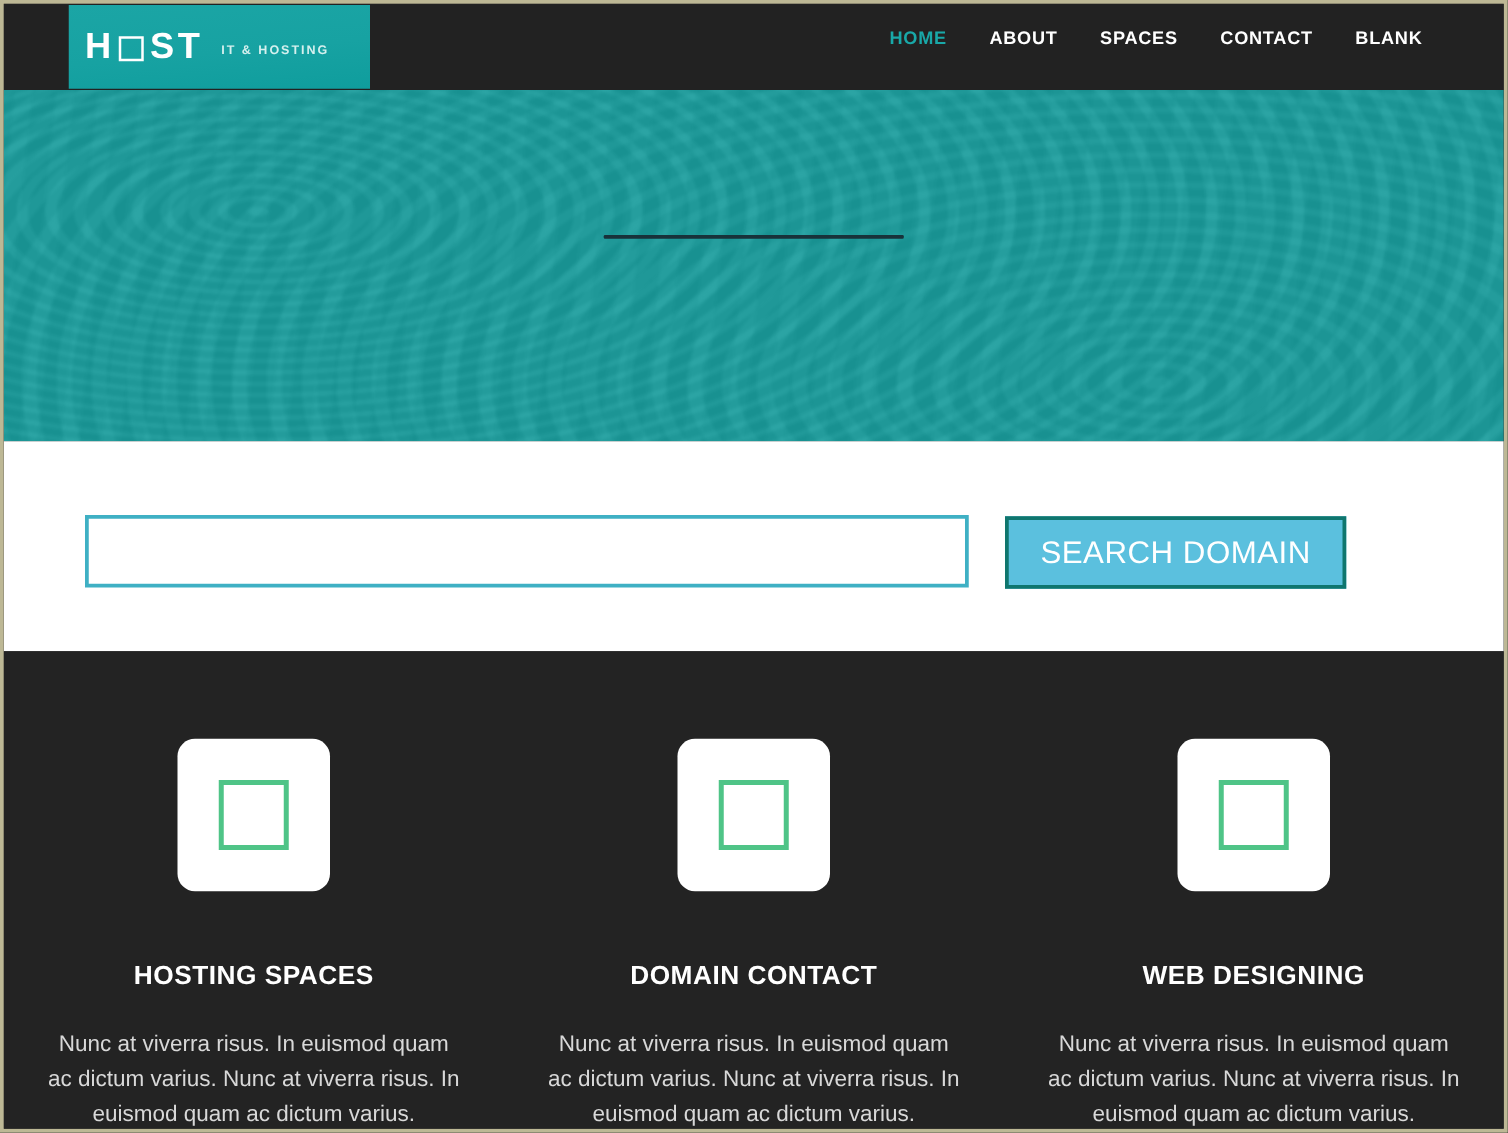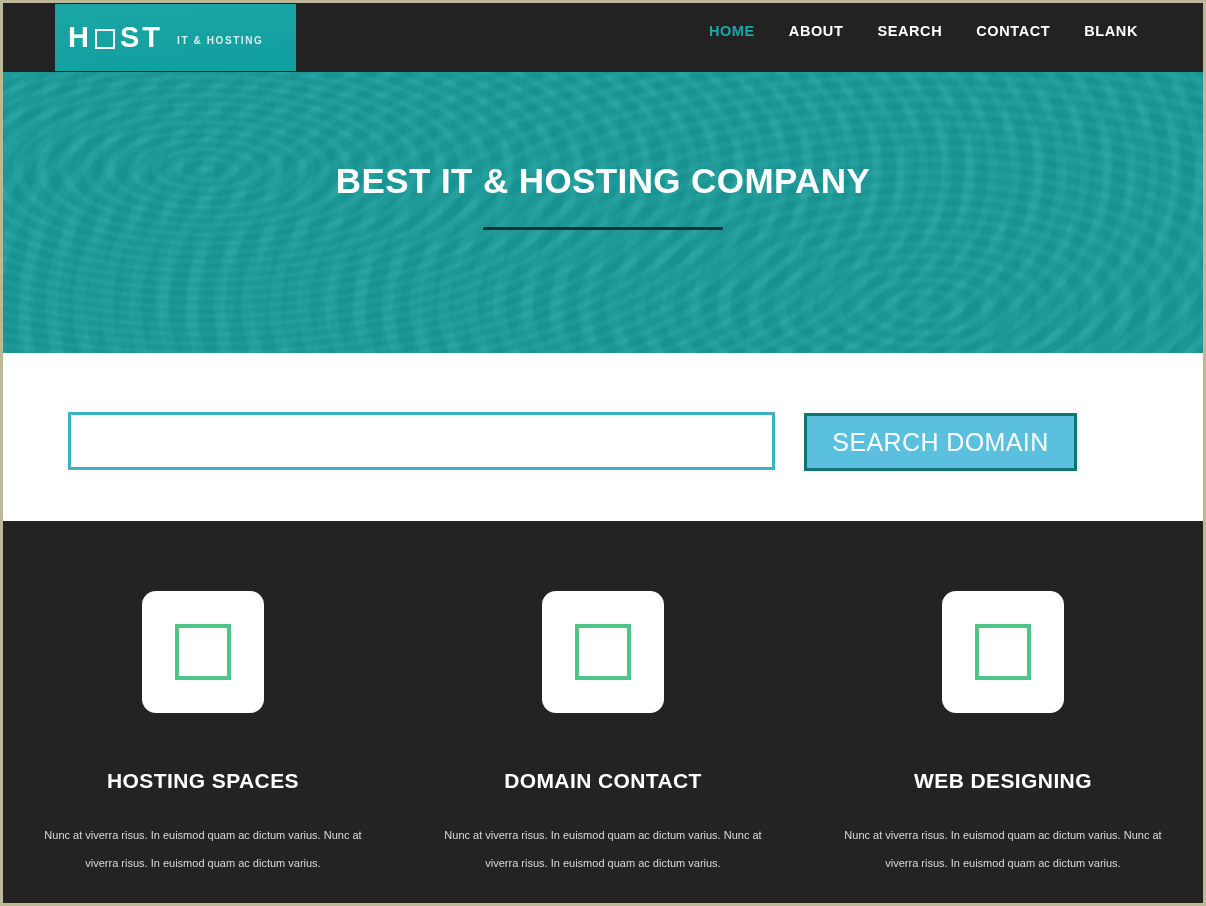--- a/index.html
+++ b/index.html
@@ -229,21 +229,21 @@
   }
   .feature-title {
     margin-top: 56px;
     font-size: 21px;
     font-weight: bold;
     color: #ffffff;
     letter-spacing: 0.4px;
   }
   .feature-text {
     margin-top: 28px;
-    font-size: 11px;
+    font-size: 18px;
     color: #d8d8d8;
     line-height: 28px;
     max-width: 335px;
     margin-left: auto;
     margin-right: auto;
   }
 </style>
 </head>
 <body>
 
@@ -256,30 +256,29 @@
         <span>H</span>
         <span class="missing-glyph"></span>
         <span>ST</span>
       </div>
       <div class="logo-tagline">IT &amp; HOSTING</div>
     </div>
 
     <nav class="main-nav">
       <a class="nav-link active" href="#">HOME</a>
       <a class="nav-link" href="#">ABOUT</a>
-      <a class="nav-link" href="#">SEARCH</a>
+      <a class="nav-link" href="#">SPACES</a>
       <a class="nav-link" href="#">CONTACT</a>
       <a class="nav-link" href="#">BLANK</a>
     </nav>
   </div>
 
   <section class="hero">
     <div class="hero-texture"></div>
     <div class="hero-inner">
-      <h1 class="hero-title">BEST IT &amp; HOSTING COMPANY</h1>
       <div class="hero-divider"></div>
     </div>
   </section>
 
   <section class="search-band">
     <input class="domain-input" type="text" placeholder="" style="">
   </section>
   <button class="search-btn">SEARCH DOMAIN</button>
 
   <section class="features">

